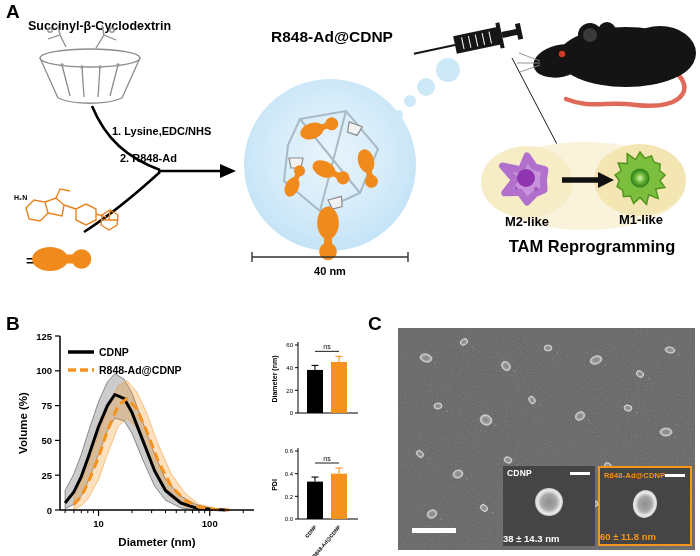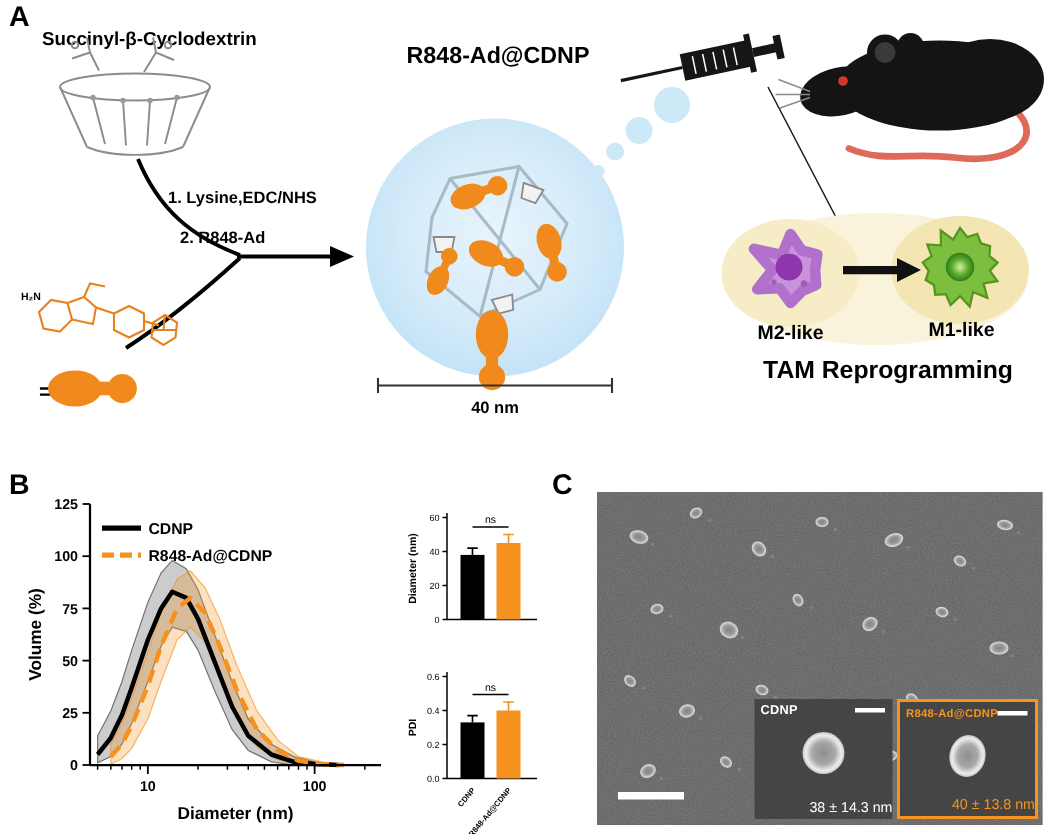--- a/index.html
+++ b/index.html
@@ -13,21 +13,21 @@
   #dls{position:absolute;left:14px;top:326px}
   #bar1{position:absolute;left:268px;top:331px}
   #bar2{position:absolute;left:268px;top:437px}
   #sem{position:absolute;left:398px;top:328px;width:297px;height:222px;background:#606060;overflow:hidden}
   .inset{position:absolute;bottom:4px;height:80px;background:#454545}
   #inset1{right:100px;width:92px}
   #inset2{right:3px;width:94px;border:2px solid #F7941D}
   .iname{position:absolute;top:2px;left:4px;font-weight:bold;font-size:8.5px;color:#fff;letter-spacing:.2px}
   #inset2 .iname{color:#F7941D;font-size:7.5px;top:3px}
   .ibar{position:absolute;top:6px;right:5px;width:20px;height:3px;background:#fff}
-  .isize{position:absolute;bottom:2px;left:0;width:100%;text-align:right;font-weight:normal;font-size:9.5px;color:#fff}
+  .isize{position:absolute;bottom:2px;left:0;width:100%;text-align:left;font-weight:bold;font-size:9.5px;color:#fff}
   #inset2 .isize{color:#F7941D}
   .ipart{position:absolute;left:50%;top:15px;transform:translateX(-50%)}
 </style>
 </head>
 <body>
 
 <div id="canvas">
 
   <svg width="0" height="0" style="position:absolute">
     <defs>
@@ -356,16 +356,16 @@
       </svg>
       <div class="isize">38 ± 14.3 nm</div>
     </div>
 
     <div class="inset" id="inset2">
       <div class="iname">R848-Ad@CDNP</div>
       <div class="ibar"></div>
       <svg class="ipart" width="44" height="44">
         <ellipse cx="22" cy="21" rx="12" ry="14" transform="rotate(12 22 21)" fill="url(#pg)"></ellipse>
       </svg>
-      <div class="isize">40 ± 13.8 nm</div>
+      <div class="isize">60 ± 11.8 nm</div>
     </div>
   </div>
 </div>
 
 </body></html>

